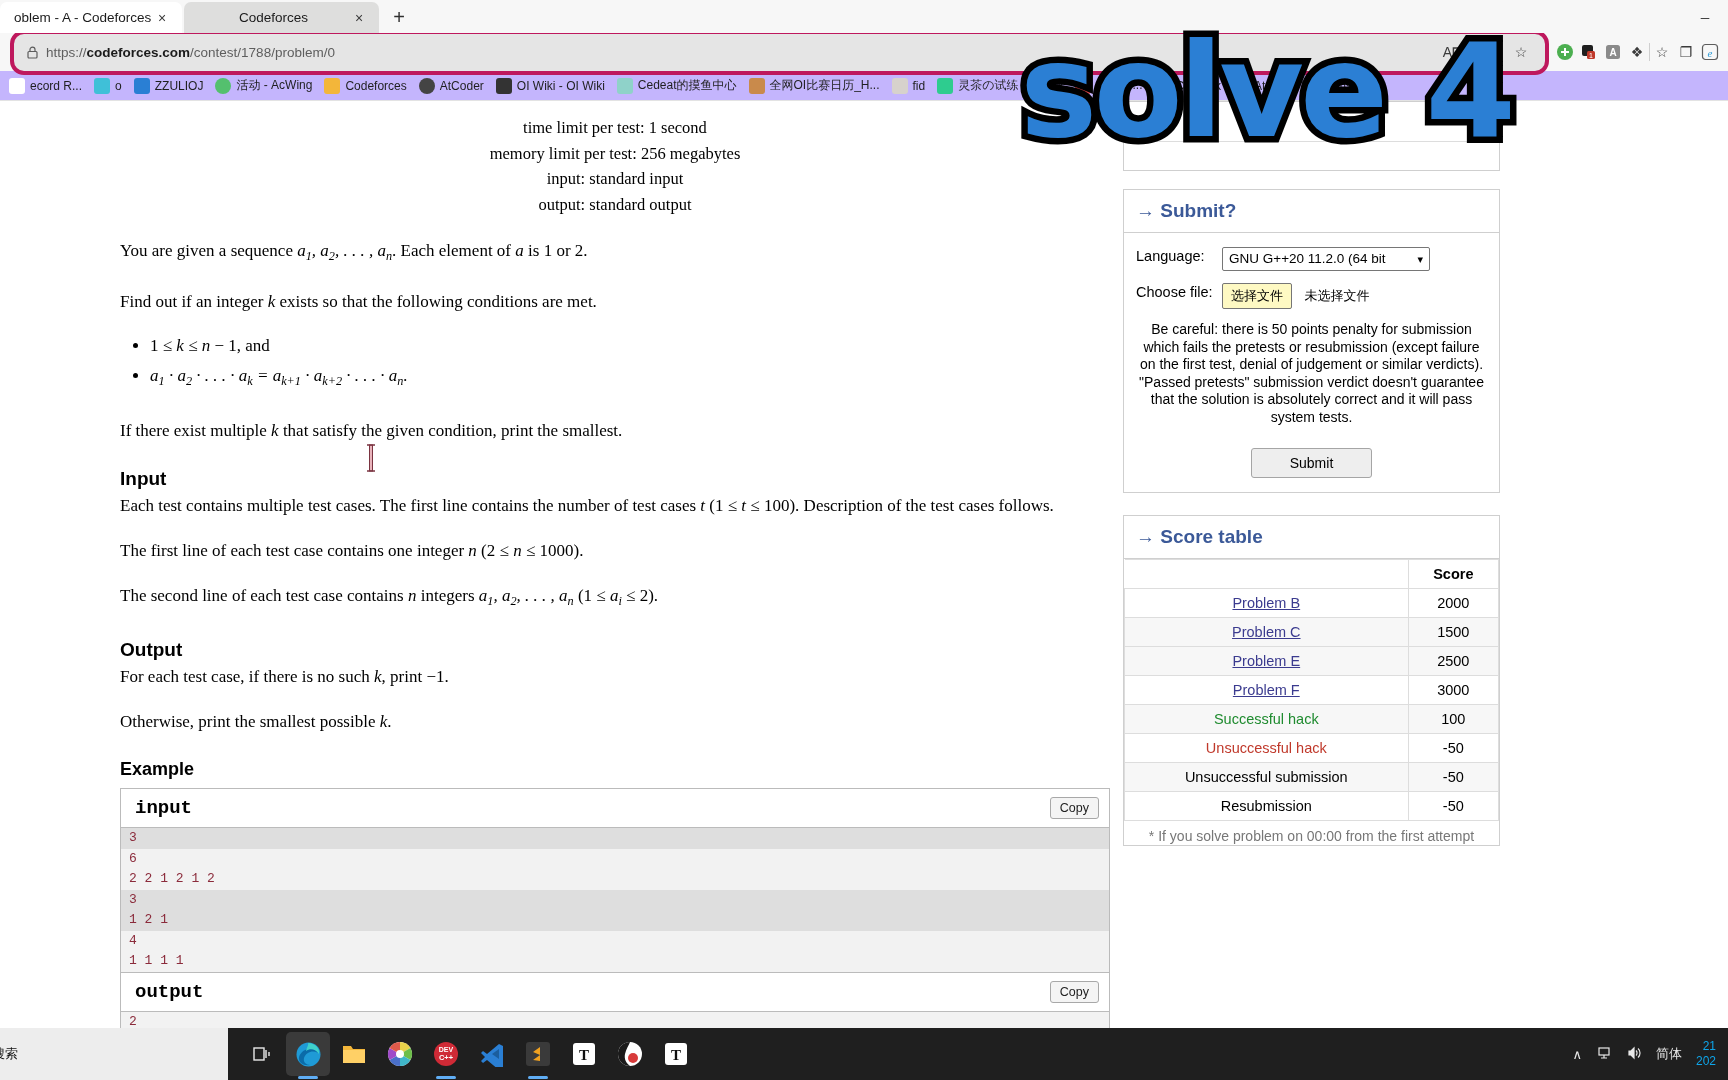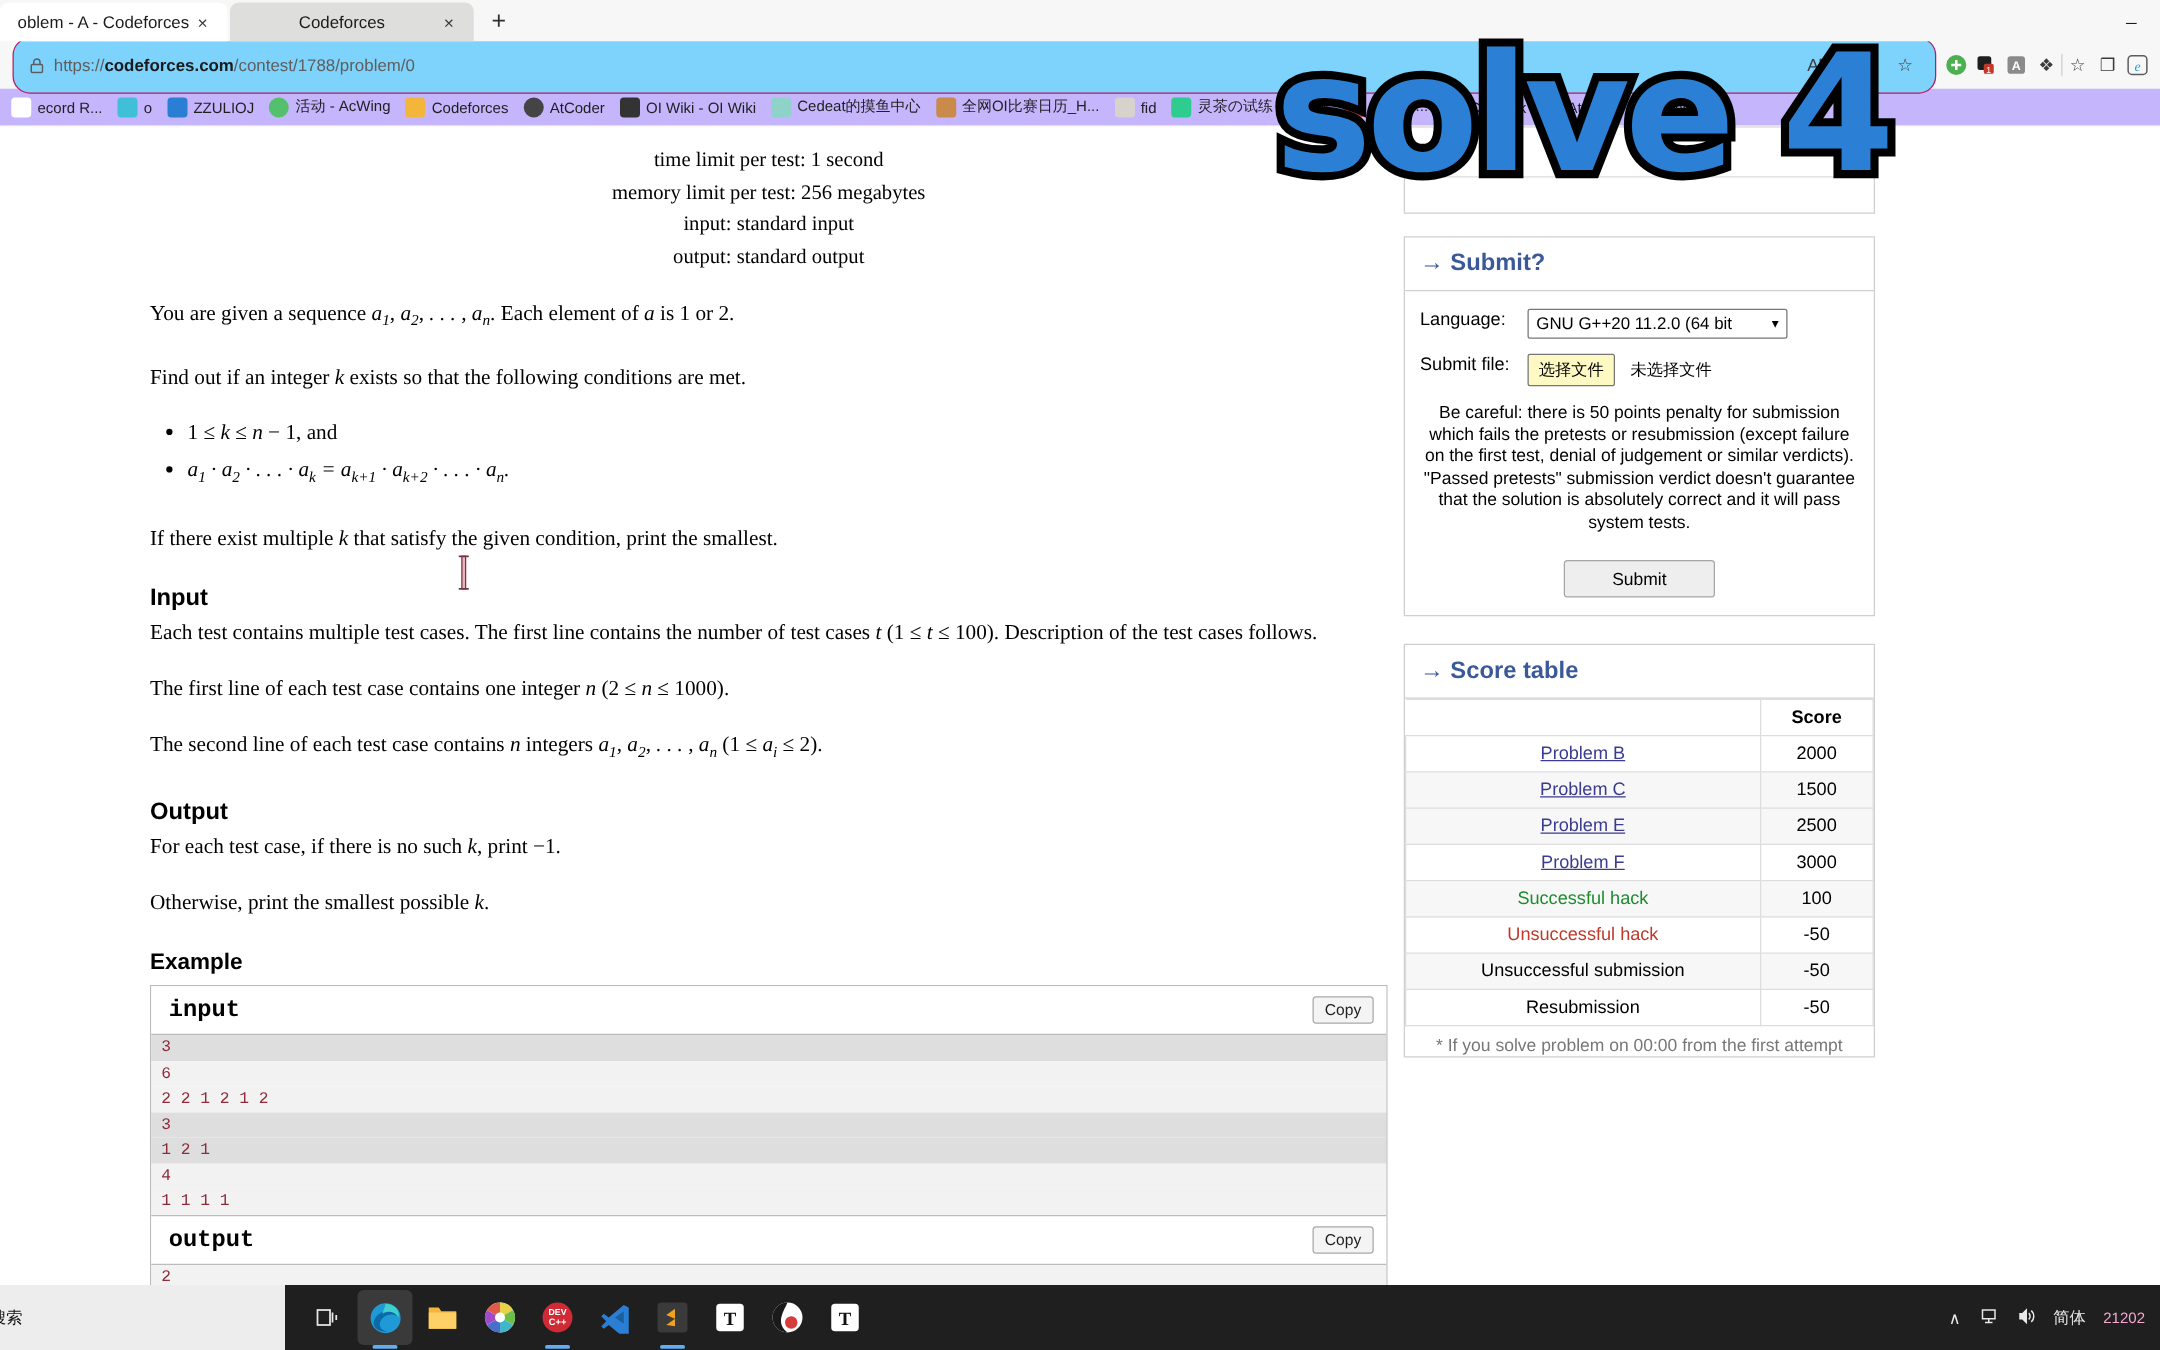--- a/index.html
+++ b/index.html
@@ -47,23 +47,23 @@
   .win-btn {
     width: 46px; height: 31px; display: flex; align-items: center;
     justify-content: center; font-size: 12px; color: #1b1b1b;
   }
 
   .toolbar {
     height: 38px; display: flex; align-items: center;
     background: #f7f7f7; padding: 0 6px;
   }
   .omnibox {
-    flex: 1; height: 45px; background: #7dd3fc; border-radius: 14px;
+    flex: 1; height: 45px; background: #e5e5e5; border-radius: 14px;
     display: flex; align-items: center; padding: 0 8px;
-    margin: 0 4px; border: 1px solid #be185d;
+    margin: 0 4px; border: 4px solid #be185d;
   }
   .lock-icon { width: 20px; display:flex; align-items:center; justify-content:center; color:#5c5c5c; font-size:12px; }
   .url-text {
     font-size: 13.5px; color: #5e5e5e; margin-left: 4px;
     white-space: nowrap; overflow: hidden;
   }
   .url-text b { color: #1b1b1b; font-weight: 600; }
   .omni-icons { display: flex; align-items: center; margin-left: auto; gap: 10px; padding-right:4px;}
   .tb-icon {
     width: 24px; height: 24px; display: flex; align-items: center;
@@ -230,22 +230,22 @@
   }
   .tb-app.run::after {
     content: ""; position: absolute; bottom: -3px; left: 12px;
     width: 20px; height: 3px; background: #60aef5; border-radius: 2px;
   }
   .tb-app.focus { background: #3a3a3a; }
   .tray {
     margin-left: auto; display: flex; align-items: center; gap: 14px;
     padding-right: 12px; color: #e8e8e8; font-size: 13px;
   }
-  .tray-clock { display: flex; flex-direction: row; align-items: flex-end;
-    font-size: 12px; line-height: 15px; color: #f9a8d4; }
+  .tray-clock { display: flex; flex-direction: column; align-items: flex-end;
+    font-size: 12px; line-height: 15px; color: #0ea5e9; }
 </style>
 </head>
 <body>
 
 <div class="browser-chrome">
 
   <div class="tabstrip">
     <div class="tab active">
       <span class="tab-title">oblem - A - Codeforces</span>
       <span class="tab-close">×</span>
@@ -446,21 +446,21 @@
       <div class="panel-head">
         <span class="arrow">→</span>
         <span>Submit?</span>
       </div>
       <div class="panel-body">
         <div class="form-row">
           <span class="form-label">Language:</span>
           <span class="select-box">GNU G++20 11.2.0 (64 bit</span>
         </div>
         <div class="form-row">
-          <span class="form-label">Submit file:</span>
+          <span class="form-label">Choose file:</span>
           <span>
             <button class="file-btn">选择文件</button>
             <span class="file-none">未选择文件</span>
           </span>
         </div>
         <div class="warn">Be careful: there is 50 points penalty for submission which fails the pretests or resubmission (except failure on the first test, denial of judgement or similar verdicts). "Passed pretests" submission verdict doesn't guarantee that the solution is absolutely correct and it will pass system tests.</div>
         <button class="submit-btn">Submit</button>
       </div>
     </div>
 

